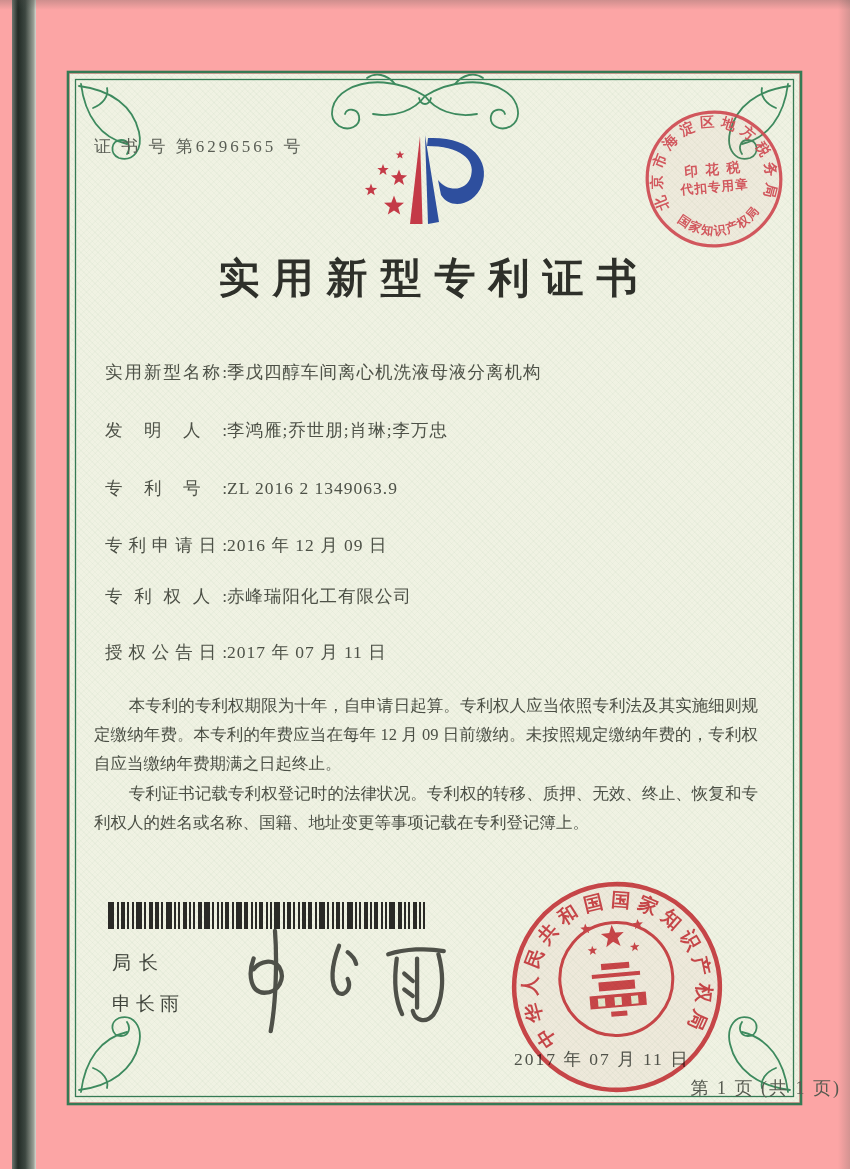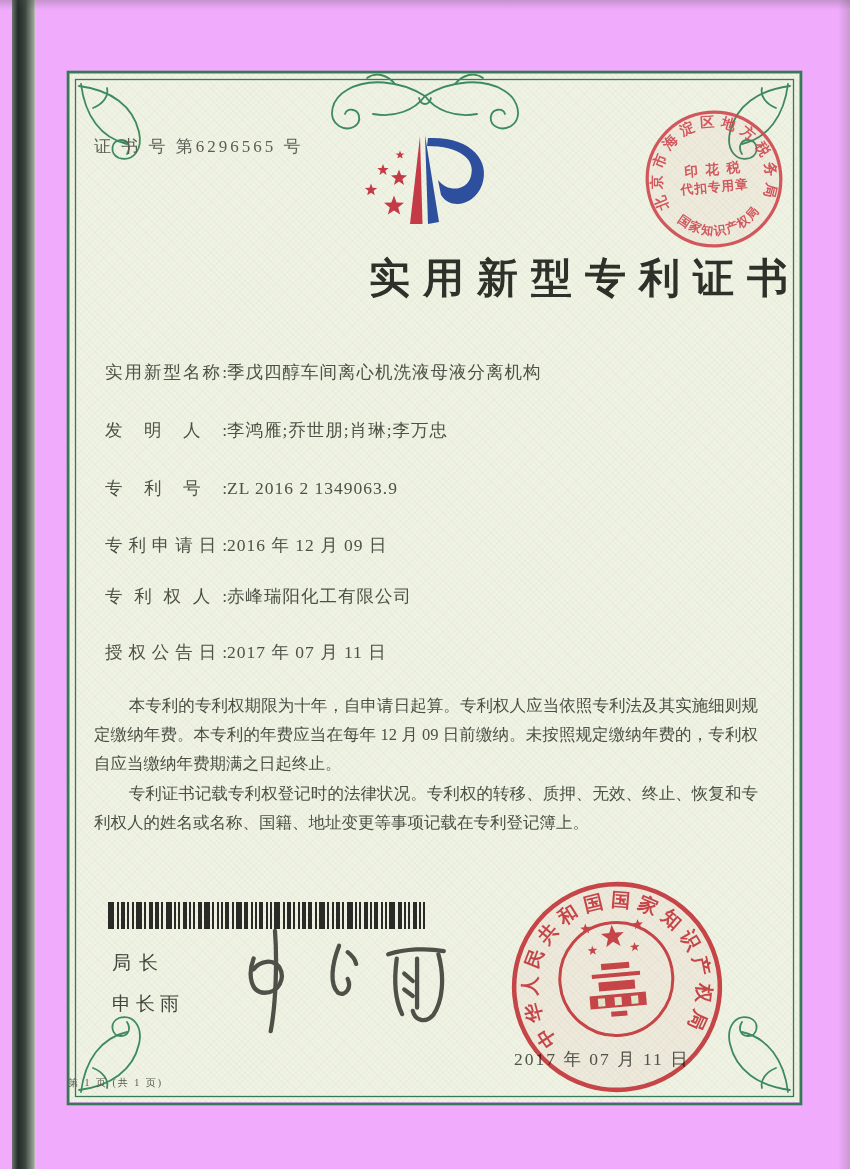--- a/index.html
+++ b/index.html
@@ -1,54 +1,54 @@
 <!DOCTYPE html>
 <html><head>
 <meta charset="utf-8">
 <style>
   html,body{margin:0;padding:0;background:#e8e6e0;}
   .paper{position:relative;width:850px;height:1169px;margin:0 auto;
-    background:#f0abfc;overflow:hidden;
+    background:#fca5a5;overflow:hidden;
     font-family:"Liberation Serif","DejaVu Serif",serif;color:#4a4e45;}
   
   .binding-strip{position:absolute;left:12px;top:0;width:24px;height:100%;
     background:linear-gradient(90deg,#6e766f 0%,#222b26 25%,#3d4741 55%,#9aa096 90%,#d9d8d0 100%);}
   .edge-shadow-right{position:absolute;right:0;top:0;width:12px;height:100%;
     background:linear-gradient(90deg,rgba(0,0,0,0) 0%,rgba(90,95,88,.25) 100%);}
   .page-top-shade{position:absolute;left:0;top:0;width:100%;height:10px;
     background:linear-gradient(180deg,rgba(70,75,70,.25),rgba(0,0,0,0));}
   
   .inner-bg{position:absolute;left:70px;top:74px;width:729px;height:1028px;
     background:
       repeating-linear-gradient(45deg,rgba(110,160,115,.05) 0 1px,rgba(0,0,0,0) 1px 4px),
       repeating-linear-gradient(-45deg,rgba(110,160,115,.04) 0 1px,rgba(0,0,0,0) 1px 4px),
       #f0f2e3;}
   .frame-svg{position:absolute;left:0;top:0;}
   
   .cert-no{position:absolute;left:94px;top:135px;font-size:17px;letter-spacing:3px;color:#5a5e55;}
-  .title{position:absolute;left:68px;top:251px;width:733px;text-align:right;
+  .title{position:absolute;left:68px;top:251px;width:733px;text-align:center;
     font-size:41px;font-weight:700;letter-spacing:13px;color:#2e302a;}
   .fields{position:absolute;left:94px;top:360px;width:680px;}
   .field-row{position:absolute;left:0;white-space:nowrap;font-size:17.5px;color:#4d5147;}
   .field-row .lbl{display:inline-block;width:122px;text-align:justify;text-align-last:justify;margin-left:11px;}
   .field-row .val{letter-spacing:1px;}
   .paras{position:absolute;left:94px;top:691px;width:664px;font-size:16.5px;
     line-height:29.2px;text-align:justify;color:#4b4f45;}
   .paras p{margin:0;text-indent:2.1em;}
   .barcode{position:absolute;left:108px;top:902px;width:324px;height:27px;display:flex;align-items:stretch;}
   .barcode .bar{background:#2a2a26;}
   .director-title{position:absolute;left:112px;top:950px;font-size:19px;letter-spacing:8px;color:#3f433b;}
   .director-name{position:absolute;left:112px;top:991px;font-size:19px;letter-spacing:5px;color:#3f433b;}
   .signature{position:absolute;left:228px;top:922px;}
   .tax-stamp{position:absolute;left:628px;top:93px;transform:rotate(-5deg);opacity:.92;}
   .main-seal{position:absolute;left:496px;top:866px;transform:rotate(-5deg);
     opacity:.93;mix-blend-mode:multiply;}
   .seal-date{position:absolute;left:514px;top:1047px;font-size:17.5px;letter-spacing:2px;color:#50544b;}
-  .footer{position:absolute;left:68px;top:1076px;width:773px;text-align:left;
-    font-size:10px;letter-spacing:2px;color:#565a50;}
+  .footer{position:absolute;left:68px;top:1076px;width:773px;text-align:right;
+    font-size:18px;letter-spacing:2px;color:#565a50;}
   .stamp-red{fill:#cf4a52;}
   .seal-red{fill:#d23b44;}
 </style>
 </head>
 <body>
 
 <div class="paper">
 
   <div class="binding-strip"></div>
   <div class="edge-shadow-right"></div>

